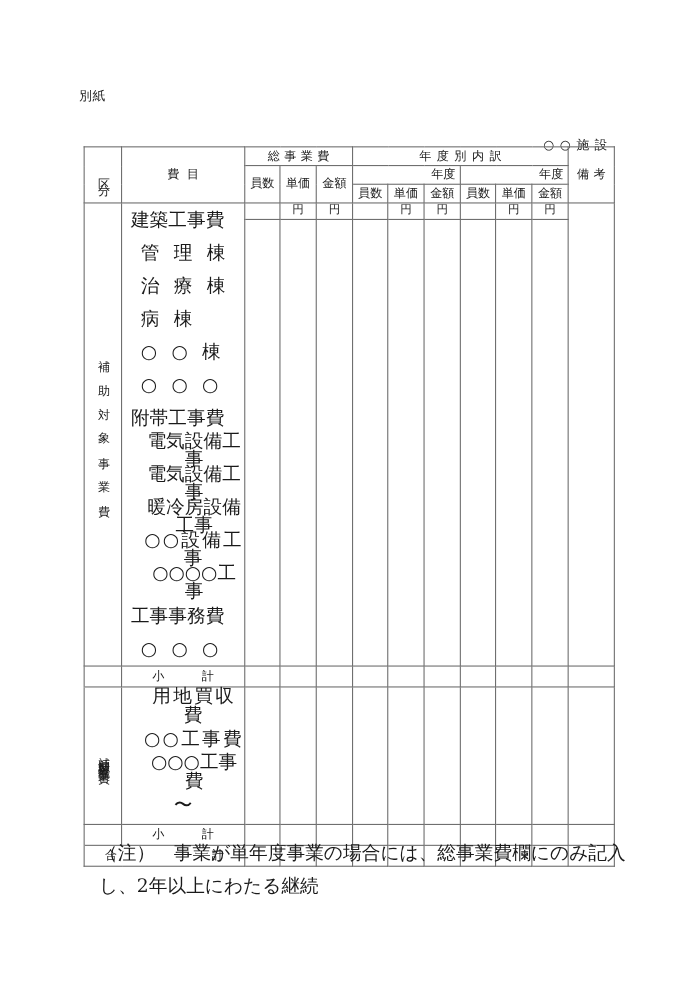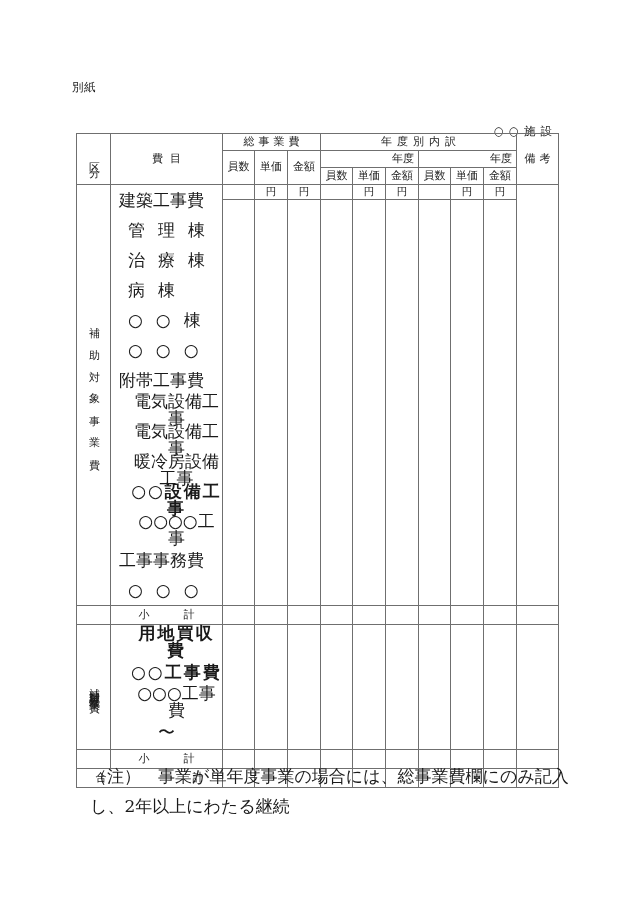--- a/index.html
+++ b/index.html
@@ -105,21 +105,21 @@
     font-size: 17px;
     line-height: 1;
     padding: 0 0 0 8px;
     height: 30px;
     display: flex;
     align-items: center;
   }
   .item.indent1 { padding-left: 17px; }
   .item.indent2 { padding-left: 20px; }
   .item.sp-wide { letter-spacing: 13px; }
-  .item.sp-sm   { letter-spacing: 2px; font-weight: bold; }
+  .item.sp-sm   { letter-spacing: 2px; }
   .item.center-tilde { padding-left: 0; justify-content: center; }
 
   
   .yen-row td { height: 14px; font-size: 10.5px; vertical-align: middle; }
 
   
   .sub-row td { height: 18px; }
   .sub-label {
     text-align: center;
     letter-spacing: 0px;

